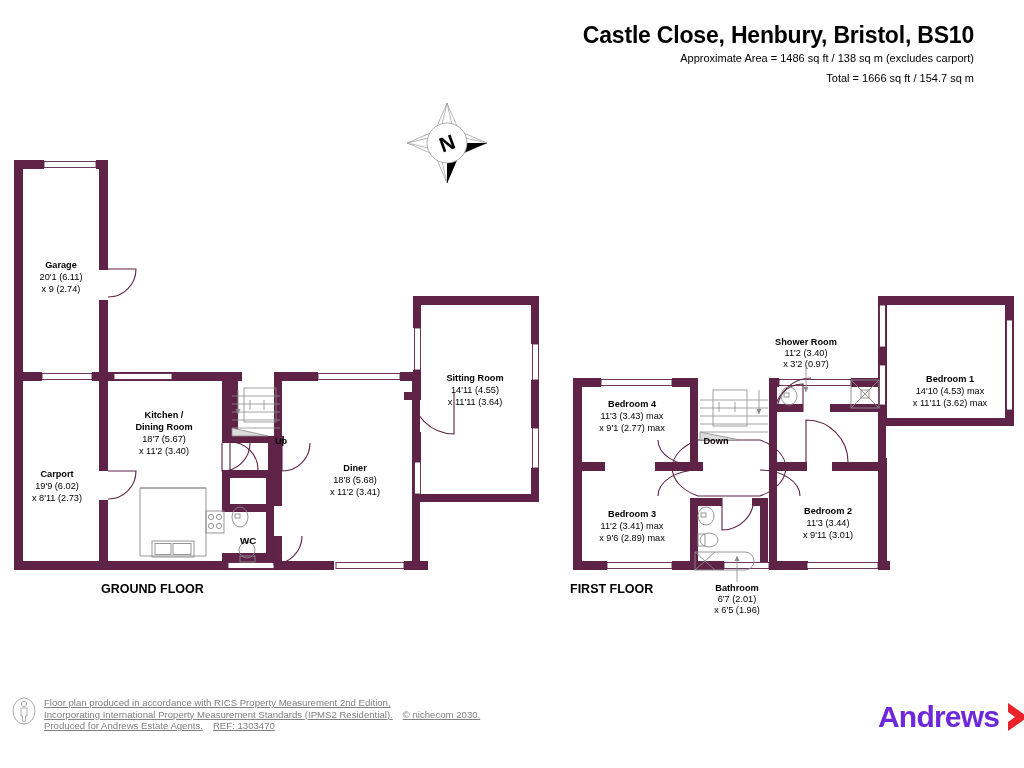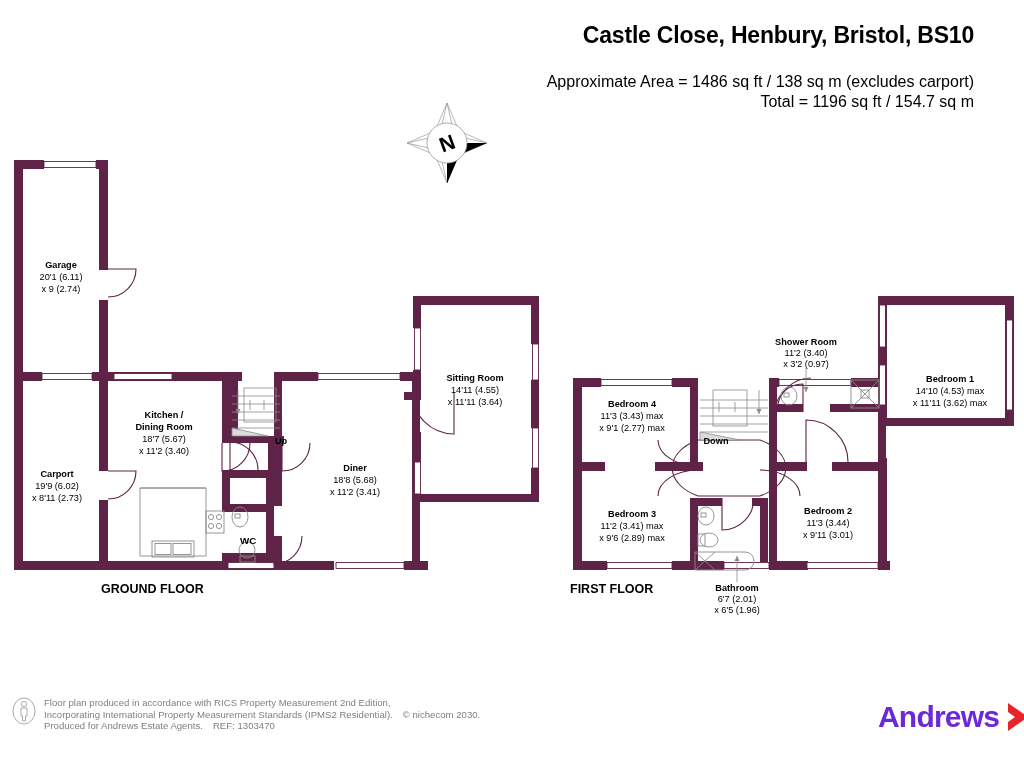--- a/index.html
+++ b/index.html
@@ -31,22 +31,22 @@
     text-align: right;
   }
   .addr-title {
     font-size: 23px;
     font-weight: bold;
     letter-spacing: -0.2px;
     line-height: 26px;
     white-space: nowrap;
   }
   .area-lines {
-    margin-top: 24px;
-    font-size: 16px;
+    margin-top: 1px;
+    font-size: 11px;
     line-height: 19.5px;
     white-space: nowrap;
   }
   .disclaimer {
     margin-top: 4px;
     font-size: 10.5px;
     line-height: 13px;
     white-space: nowrap;
   }
 
@@ -69,20 +69,21 @@
     width: 24px;
     height: 28px;
     margin-right: 8px;
     flex: none;
   }
   .footer-text {
     font-size: 9.6px;
     line-height: 11.6px;
     color: #808080;
     white-space: nowrap;
+    text-decoration: underline;
   }
   .footer-text .ref {
     padding-left: 10px;
   }
   .footer-text .copy {
     padding-left: 10px;
   }
 
   .logo {
     position: absolute;
@@ -114,21 +115,21 @@
 </style>
 </head>
 <body>
 
 <div id="page">
 
   <div class="header">
     <div class="addr-title">Castle Close, Henbury, Bristol, BS10</div>
     <div class="area-lines">
       <div>Approximate Area = 1486 sq ft / 138 sq m (excludes carport)</div>
-      <div>Total = 1196 sq ft / 154.7 sq m</div>
+      <div>Total = 1666 sq ft / 154.7 sq m</div>
     </div>
   </div>
 
   <svg id="plan-svg" width="1024" height="768" viewBox="0 0 1024 768">
 
     <g transform="translate(447,143)">
 
       <g stroke="#999999" stroke-width="0.7" fill="none">
         <path d="M0,-40 L12,-12 L40,0 L12,12 L0,40 L-12,12 L-40,0 L-12,-12 Z"></path>
         <path d="M0,-40 L-12,12 M0,-40 L12,12 M0,40 L-12,-12 M0,40 L12,-12"></path>

